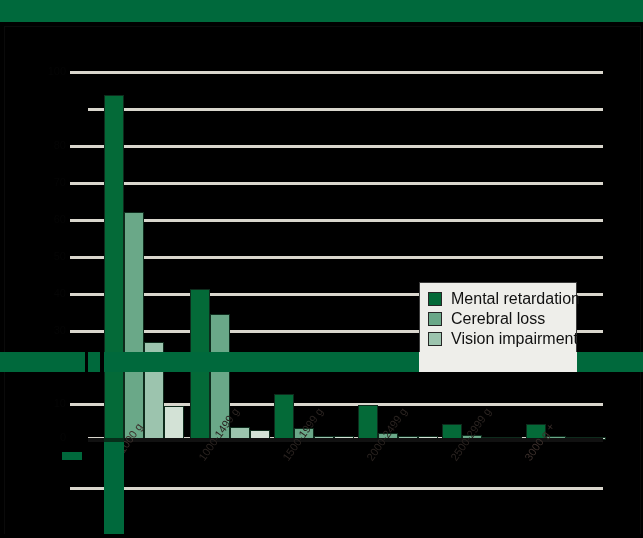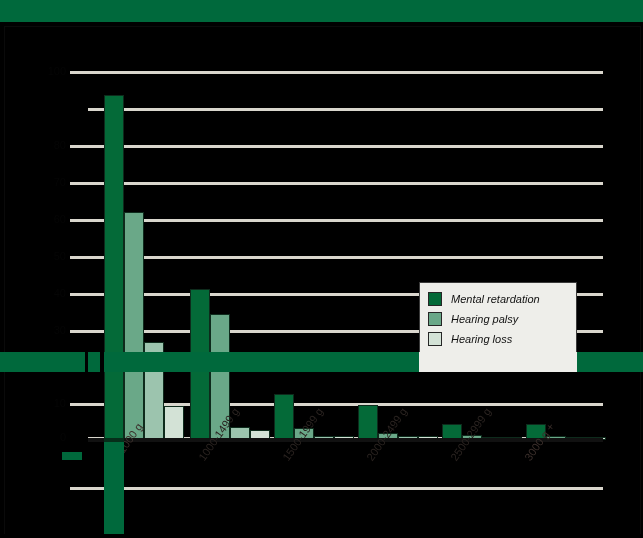--- a/index.html
+++ b/index.html
@@ -41,21 +41,21 @@
   #legend{
     position:absolute;left:419px;top:282px;width:158px;height:88px;
     background:#eeeeea;border:1px solid #3a3a3a;
     padding:6px 8px;box-sizing:border-box;
   }
   .legend-row{display:flex;align-items:center;height:20px;}
   .legend-swatch{
     width:12px;height:12px;border:1px solid #262626;margin-right:9px;flex:0 0 auto;
   }
   .legend-label{
-    font-size:11px;color:#111111;white-space:nowrap;line-height:1;font-style:italic;
+    font-size:16px;color:#111111;white-space:nowrap;line-height:1;
   }
 
   
   #mid-band{
     position:absolute;left:0px;top:352px;width:643px;height:20px;
     background:#00693c;
   }
   #mid-band-gapA{position:absolute;left:85px;top:352px;width:3px;height:20px;background:#000;}
   #mid-band-gapB{position:absolute;left:100px;top:352px;width:4px;height:20px;background:#000;}
 
@@ -201,21 +201,25 @@
 
   </div>
 
   <div id="legend">
     <div class="legend-row">
       <span class="legend-swatch" style="background:#046a38;"></span>
       <span class="legend-label">Mental retardation</span>
     </div>
     <div class="legend-row">
       <span class="legend-swatch" style="background:#6aa888;"></span>
-      <span class="legend-label">Hearing palsy</span>
+      <span class="legend-label">Cerebral loss</span>
+    </div>
+    <div class="legend-row">
+      <span class="legend-swatch" style="background:#9cc4ae;"></span>
+      <span class="legend-label">Vision impairment</span>
     </div>
     <div class="legend-row">
       <span class="legend-swatch" style="background:#d3e2d6;"></span>
       <span class="legend-label">Hearing loss</span>
     </div>
   </div>
 
   <div id="mid-band"></div>
   <div id="mid-band-gapA"></div>
   <div id="mid-band-gapB"></div>

